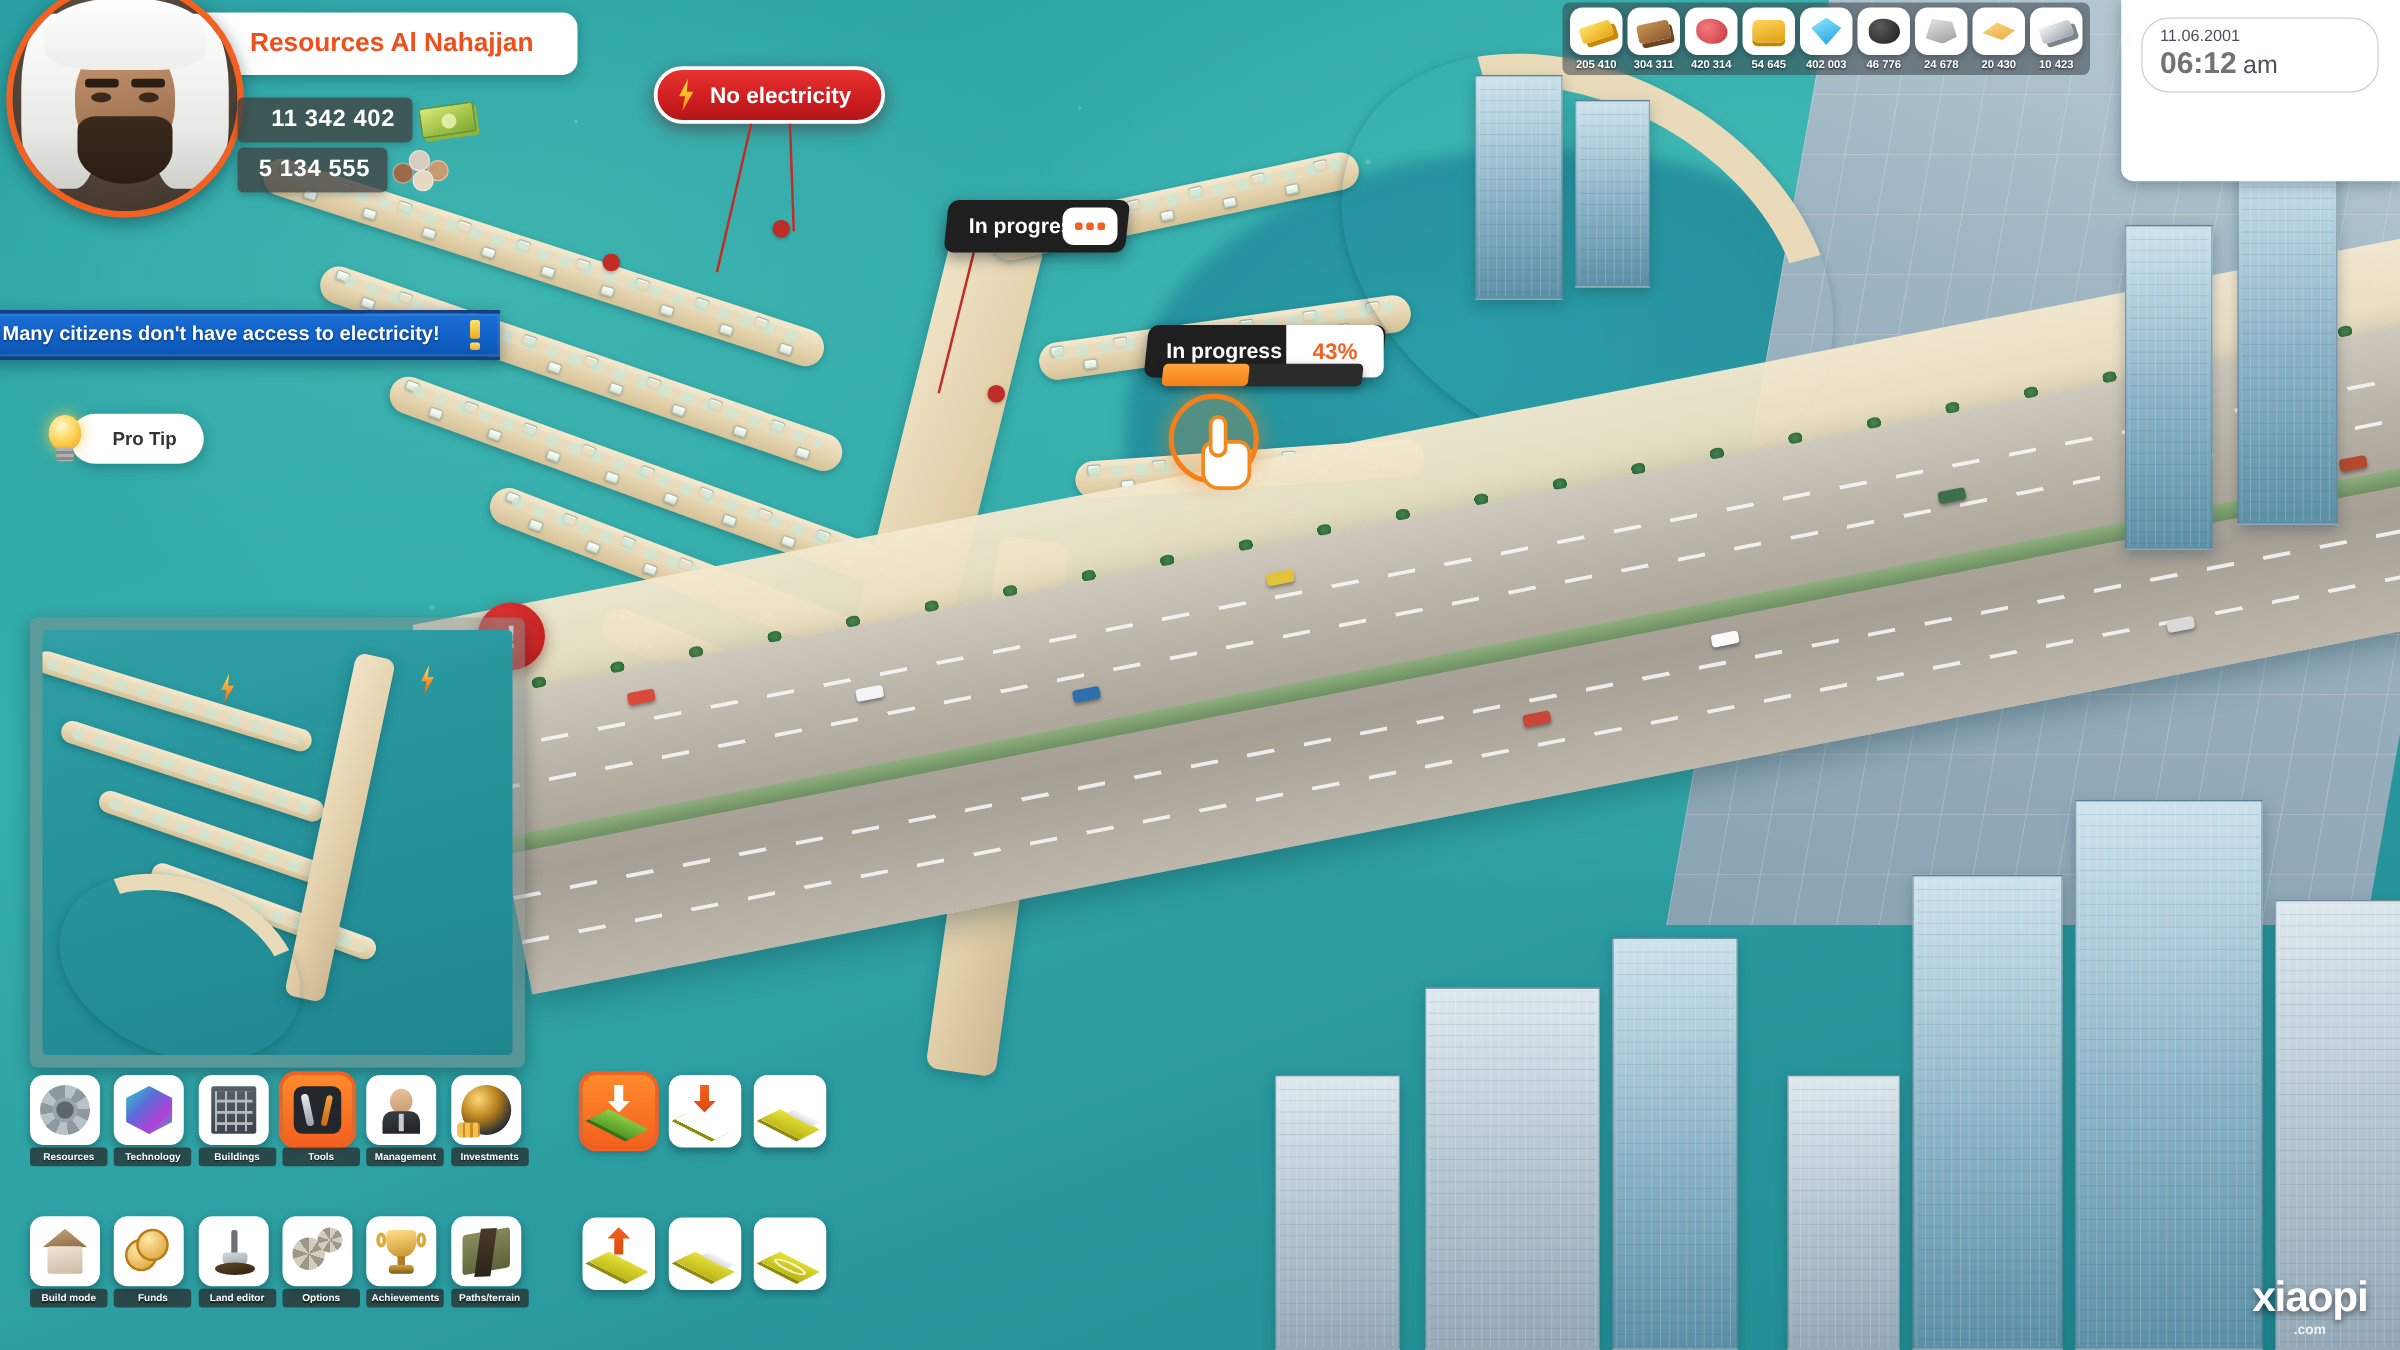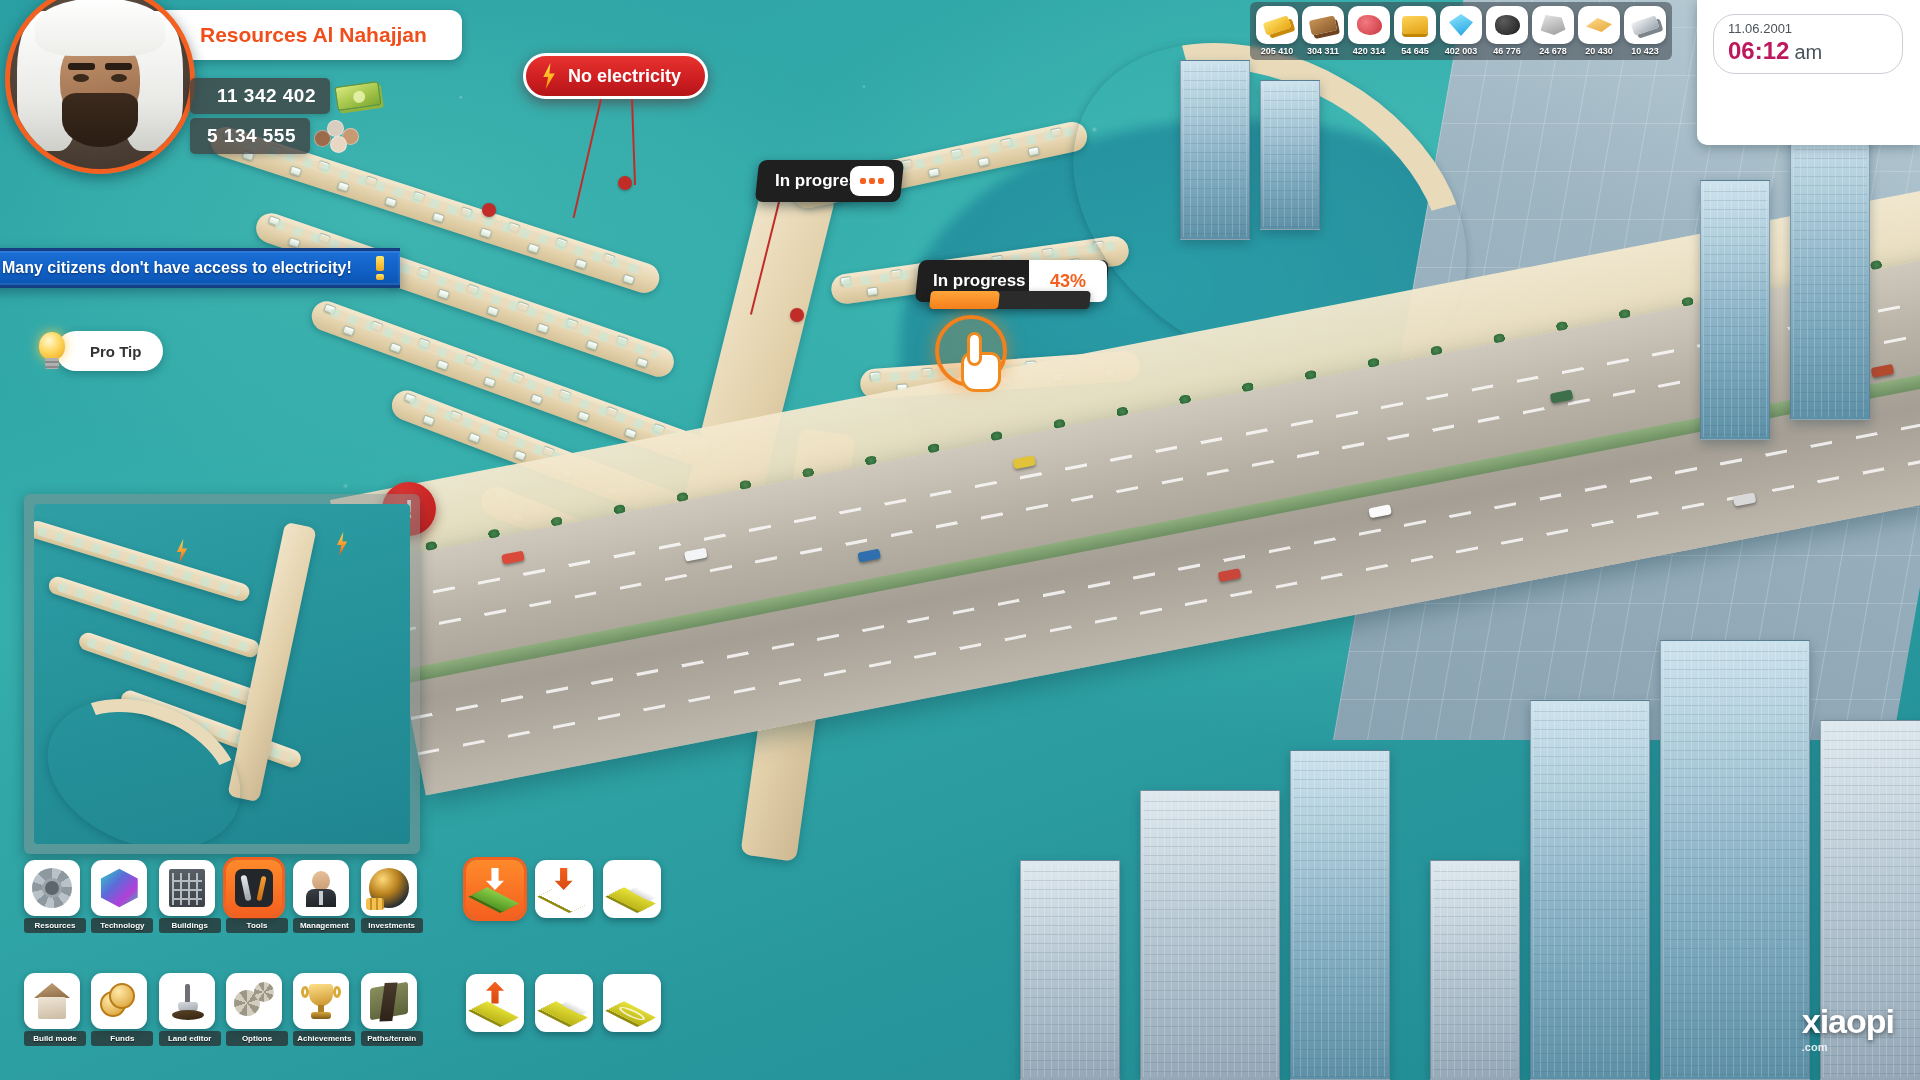--- a/index.html
+++ b/index.html
@@ -386,21 +386,21 @@
     left:1697px; top:0; width:223px; height:145px;
     background:#fff; border-radius:0 0 0 10px;
     box-shadow:0 3px 12px rgba(0,30,40,.3);
     padding:14px 16px;
   }
   #clock-pill {
     border:1px solid #c9cfd4; border-radius:22px; padding:6px 14px 8px 14px; width:190px;
   }
   #date-text { color:#4b5359; font-size:13px; }
   #time-row { margin-top:1px; }
-  #time-value { color:#be185d; font-size:24px; font-weight:bold; }
+  #time-value { color:#737373; font-size:24px; font-weight:bold; }
   #time-meridiem { color:#4b5359; font-size:20px; margin-left:5px; }
   #location-name {
     margin-top:12px; color:#f4601f; font-size:21px; font-weight:bold; line-height:1.12;
   }
 
   
   #minimap {
     left:24px; top:494px; width:396px; height:360px;
     background:rgba(130,140,140,.5);
     border-radius:6px; padding:10px;
@@ -583,21 +583,21 @@
   }
   .arrow-d, .arrow-u {
     position:absolute; left:13px; top:0; width:18px; height:22px;
   }
   .arrow-d { background:linear-gradient(180deg,#f4601f,#d94a10); clip-path:polygon(30% 0%,70% 0%,70% 58%,100% 58%,50% 100%,0% 58%,30% 58%); }
   .arrow-u { background:linear-gradient(180deg,#f4601f,#d94a10); clip-path:polygon(50% 0%,100% 42%,70% 42%,70% 100%,30% 100%,30% 42%,0% 42%); }
   .arrow-d.white { background:#fff; }
 
   
   #watermark {
-    position:absolute; right:26px; bottom:27px; text-align:left;
+    position:absolute; right:26px; bottom:10px; text-align:center;
   }
   #watermark-main {
     font-size:34px; font-weight:bold; color:#fff; letter-spacing:-1px;
     text-shadow:0 2px 5px rgba(0,0,0,.5);
   }
   #watermark-sub { font-size:11px; color:#fff; opacity:.85;font-weight:bold; }
 </style>
 </head>
 <body>
 

